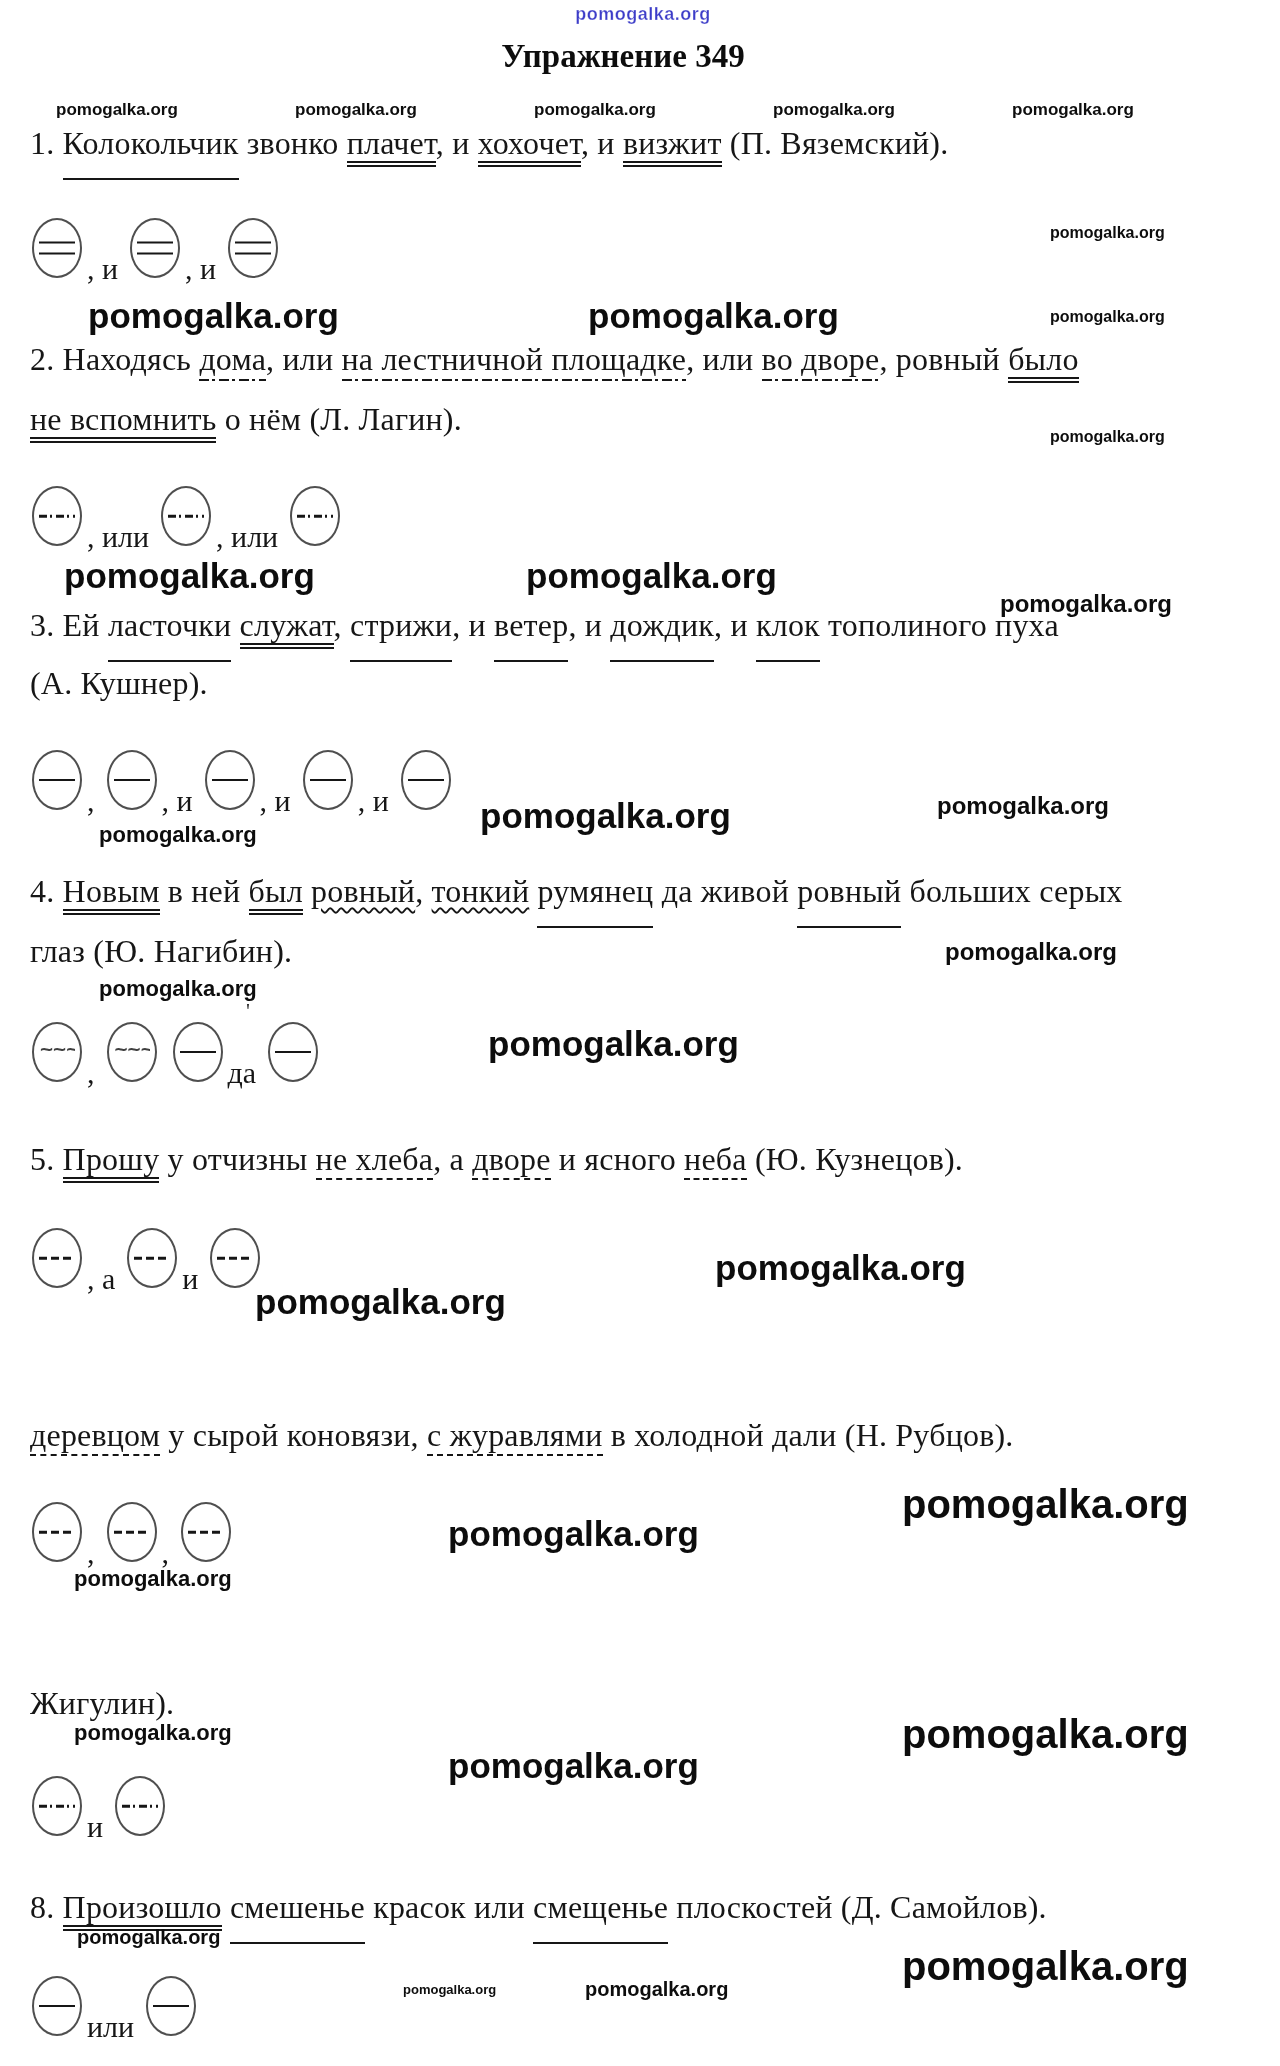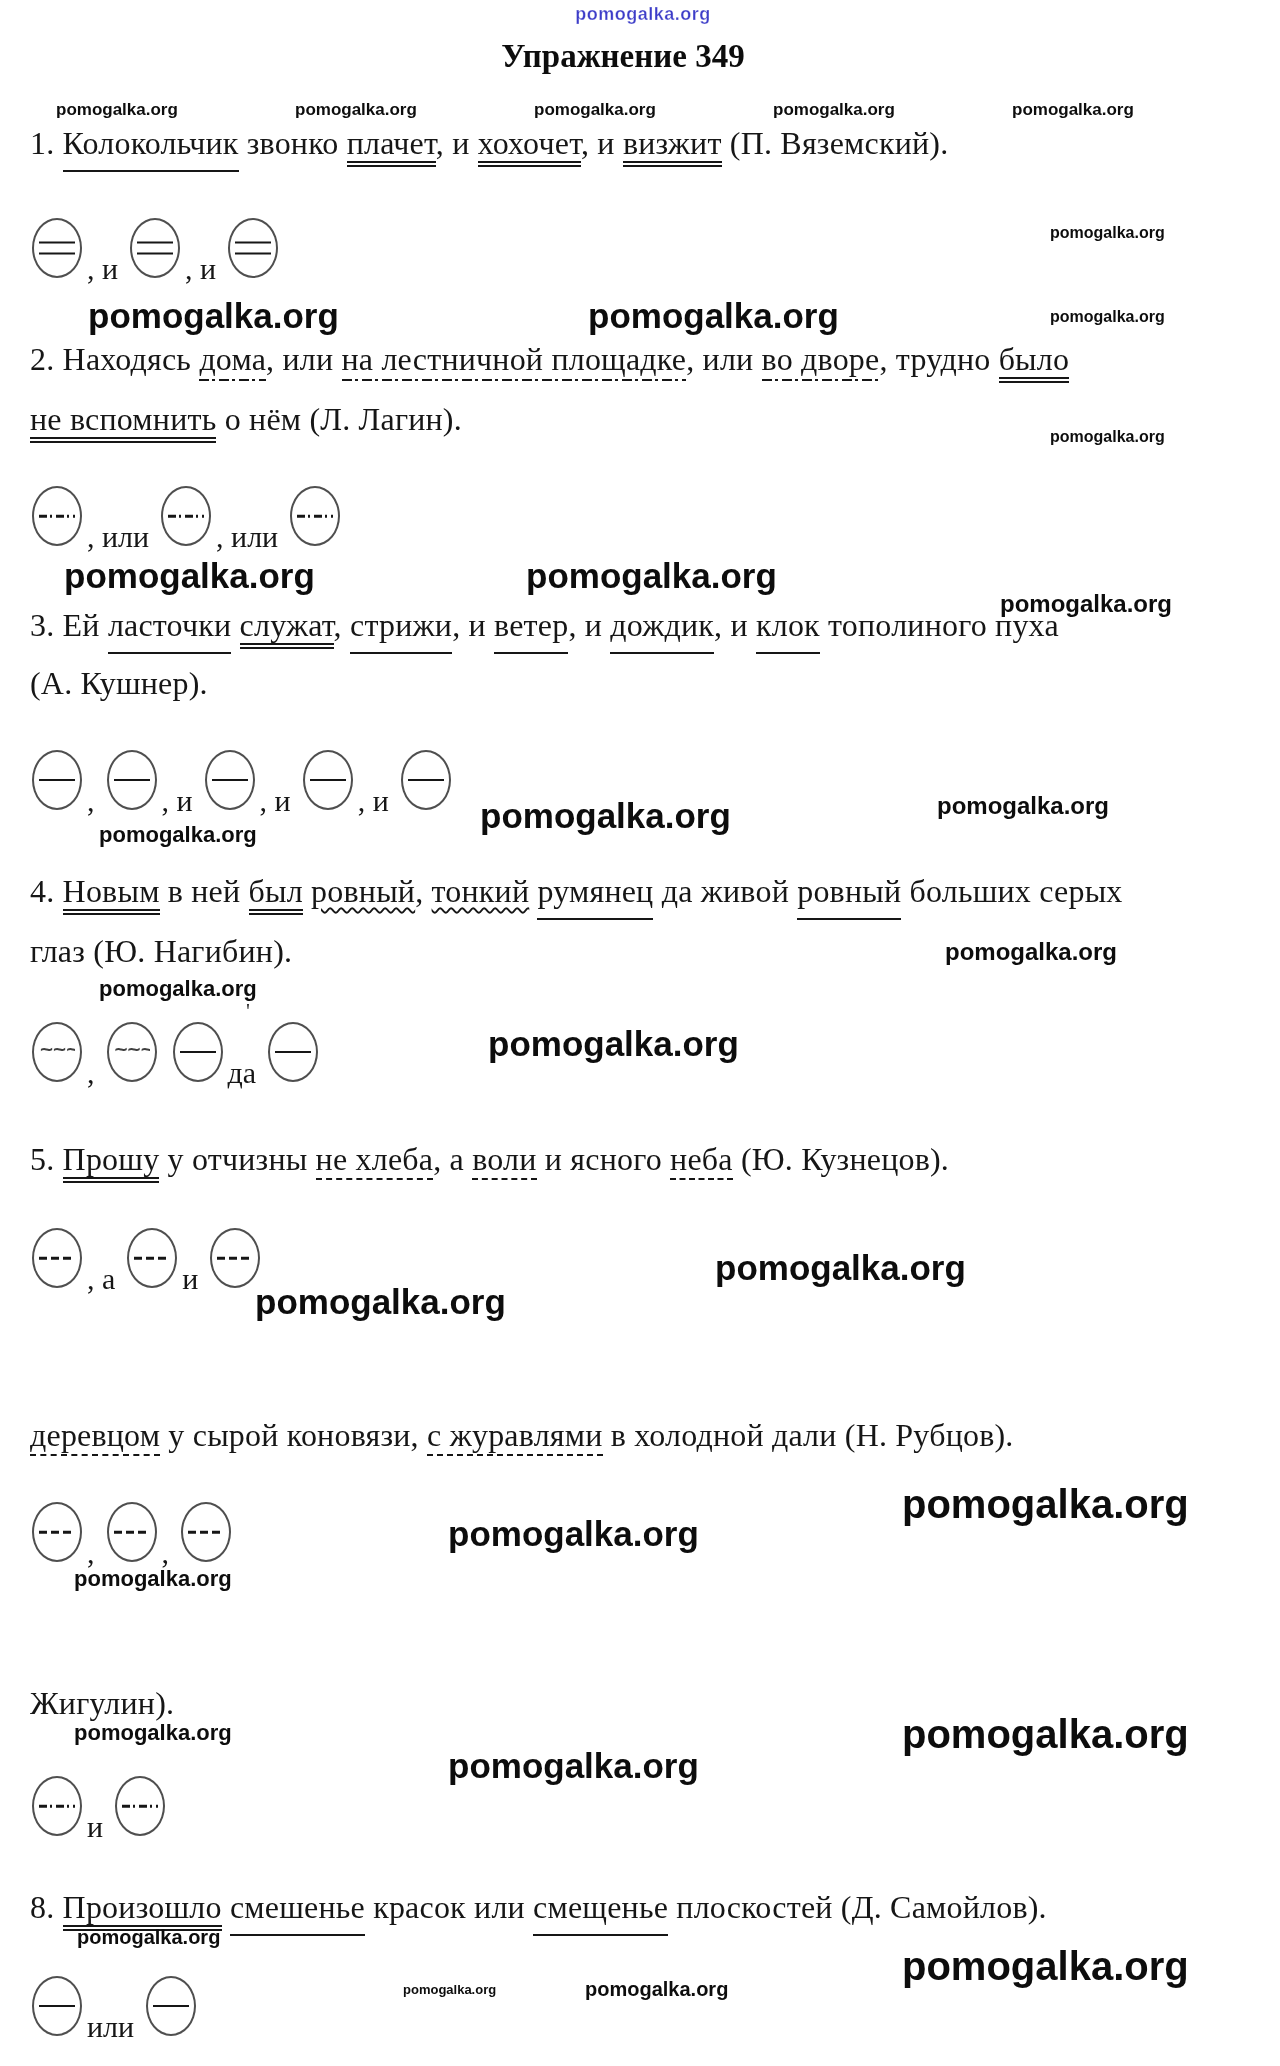--- a/index.html
+++ b/index.html
@@ -6,21 +6,21 @@
   .page{
     position:relative;width:1280px;height:2066px;background:#ffffff;overflow:hidden;
     font-family:"Liberation Serif",serif;color:#161616;
   }
   
   .txt{
     position:absolute;left:30px;font-size:32px;line-height:38px;
     white-space:nowrap;color:#161616;letter-spacing:.2px;
   }
   
-  .u1{border-bottom:2.5px solid #161616;padding-bottom:9px;margin-top:26px;}              
+  .u1{border-bottom:2.5px solid #161616;padding-bottom:17px;margin-top:26px;}              
   .u2{border-bottom:6px double #161616;}                                   
   .uw{text-decoration:underline;text-decoration-style:wavy;
       text-decoration-thickness:2px;text-underline-offset:5px;}            
   .ud{border-bottom:2.5px dashed #161616;padding-bottom:1px;}              
   .udd{padding-bottom:4px;
        background-image:linear-gradient(90deg,#161616 0 10px,transparent 10px 13px,#161616 13px 16px,transparent 16px 20px);
        background-size:20px 2.5px;background-repeat:repeat-x;background-position:left bottom;} 
   
   .schema{position:absolute;left:32px;display:flex;align-items:flex-end;}
   .sc{width:46px;height:56px;border:2.5px solid #4f4f4f;border-radius:50%;
@@ -84,21 +84,21 @@
       <span class="sep">, и</span>
       <span class="sc">
         <span class="ln double"></span>
       </span>
     </div>
 
   <div class="wm wm-big" style="left:88px;top:296px">pomogalka.org</div>
   <div class="wm wm-big" style="left:588px;top:296px">pomogalka.org</div>
   <div class="wm wm-sm" style="left:1050px;top:308px">pomogalka.org</div>
 
-  <div class="txt" style="top:340px"><span>2. Находясь </span><span class="udd">дома</span><span>, или </span><span class="udd">на лестничной площадке</span><span>, или </span><span class="udd">во дворе</span><span>, трудно </span><span class="u2">было</span></div>
+  <div class="txt" style="top:340px"><span>2. Находясь </span><span class="udd">дома</span><span>, или </span><span class="udd">на лестничной площадке</span><span>, или </span><span class="udd">во дворе</span><span>, ровный </span><span class="u2">было</span></div>
   <div class="txt" style="top:400px"><span class="u2">не вспомнить</span><span> о нём (Л. Лагин).</span></div>
   <div class="wm wm-sm" style="left:1050px;top:428px">pomogalka.org</div>
   <div class="schema" style="top:486px">
       <span class="sc">
         <span class="ln dashdot"></span>
       </span>
       <span class="sep">, или</span>
       <span class="sc">
         <span class="ln dashdot"></span>
       </span>
@@ -156,21 +156,21 @@
       <span class="sc">
         <span class="ln single"></span>
       </span>
       <span class="sep">да</span>
       <span class="sc">
         <span class="ln single"></span>
       </span>
     </div>
   <div class="wm wm-big" style="left:488px;top:1024px">pomogalka.org</div>
 
-  <div class="txt" style="top:1140px"><span>5. </span><span class="u2">Прошу</span><span> у отчизны </span><span class="ud">не хлеба</span><span>, а </span><span class="ud">воли</span><span> и ясного </span><span class="ud">неба</span><span> (Ю. Кузнецов).</span></div>
+  <div class="txt" style="top:1140px"><span>5. </span><span class="u2">Прошу</span><span> у отчизны </span><span class="ud">не хлеба</span><span>, а </span><span class="ud">дворе</span><span> и ясного </span><span class="ud">неба</span><span> (Ю. Кузнецов).</span></div>
   <div class="schema" style="top:1228px">
       <span class="sc">
         <span class="ln dashed"></span>
       </span>
       <span class="sep">, а</span>
       <span class="sc">
         <span class="ln dashed"></span>
       </span>
       <span class="sep">и</span>
       <span class="sc">

